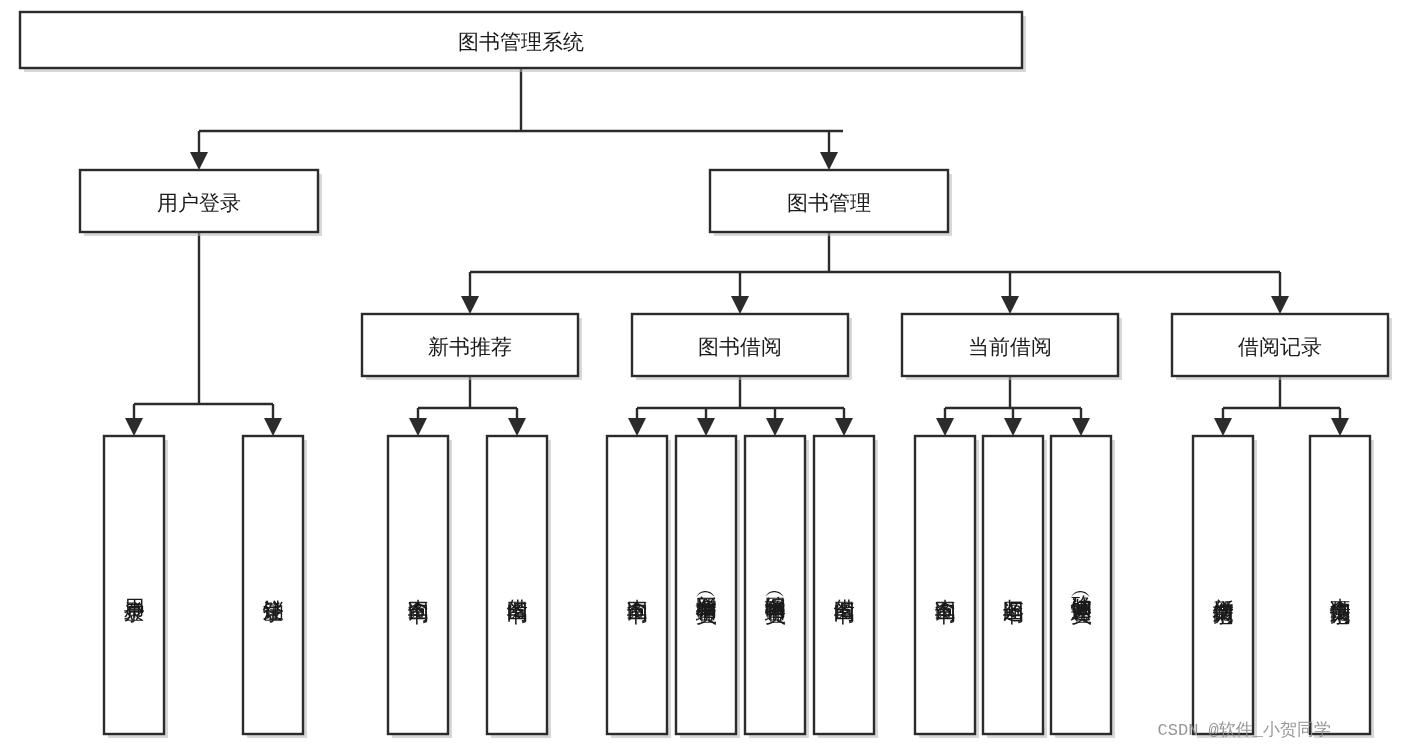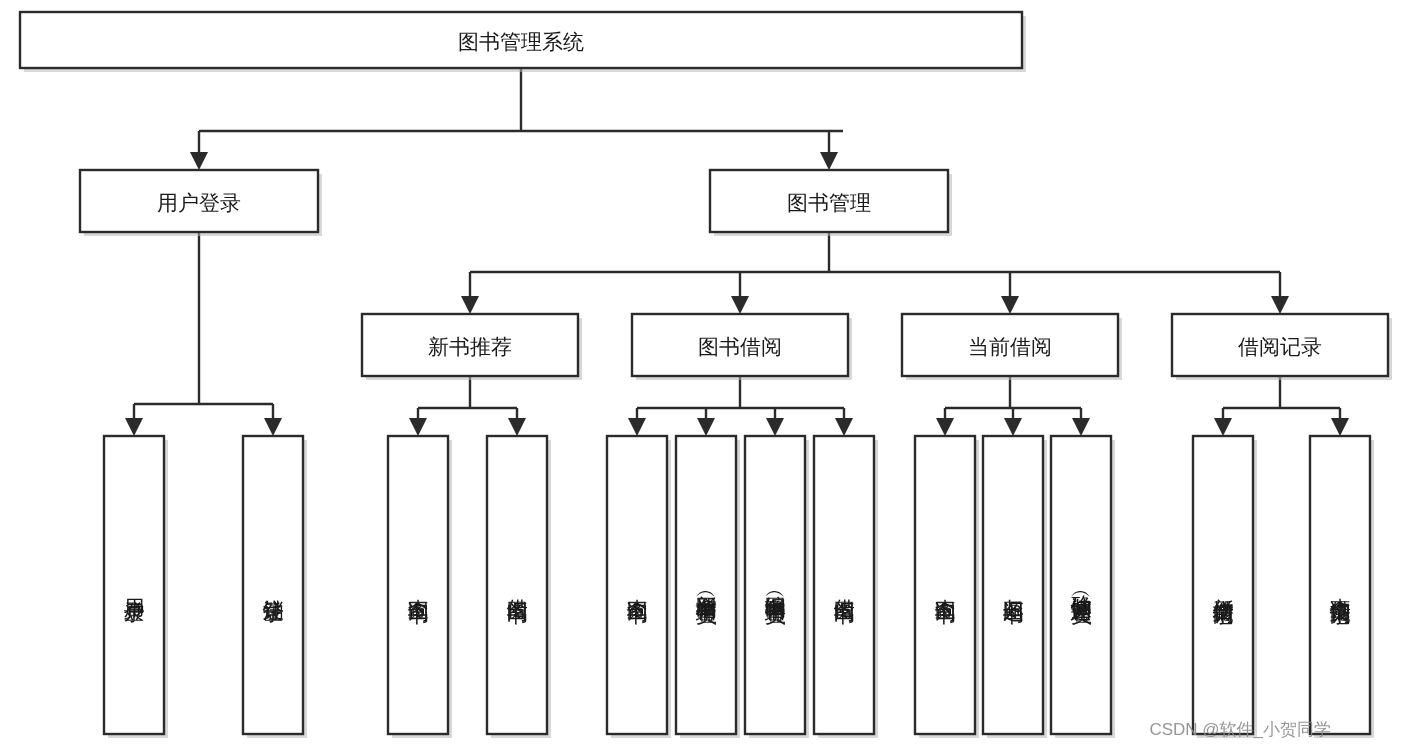--- a/index.html
+++ b/index.html
@@ -65,21 +65,21 @@
     align-items: center;
     justify-content: center;
     letter-spacing: 1.5px;
     pointer-events: none;
     text-align: center;
   }
   #watermark {
     position: absolute;
     right: 12px;
     bottom: 6px;
-    font-family: Liberation Sans, sans-serif;
+    font-family: Liberation Mono, monospace;
     font-size: 17px;
     color: #8e8e8e;
     opacity: 0.92;
     white-space: pre;
   }
 </style>
 </head>
 <body>
 
 <div id="diagram-root">

